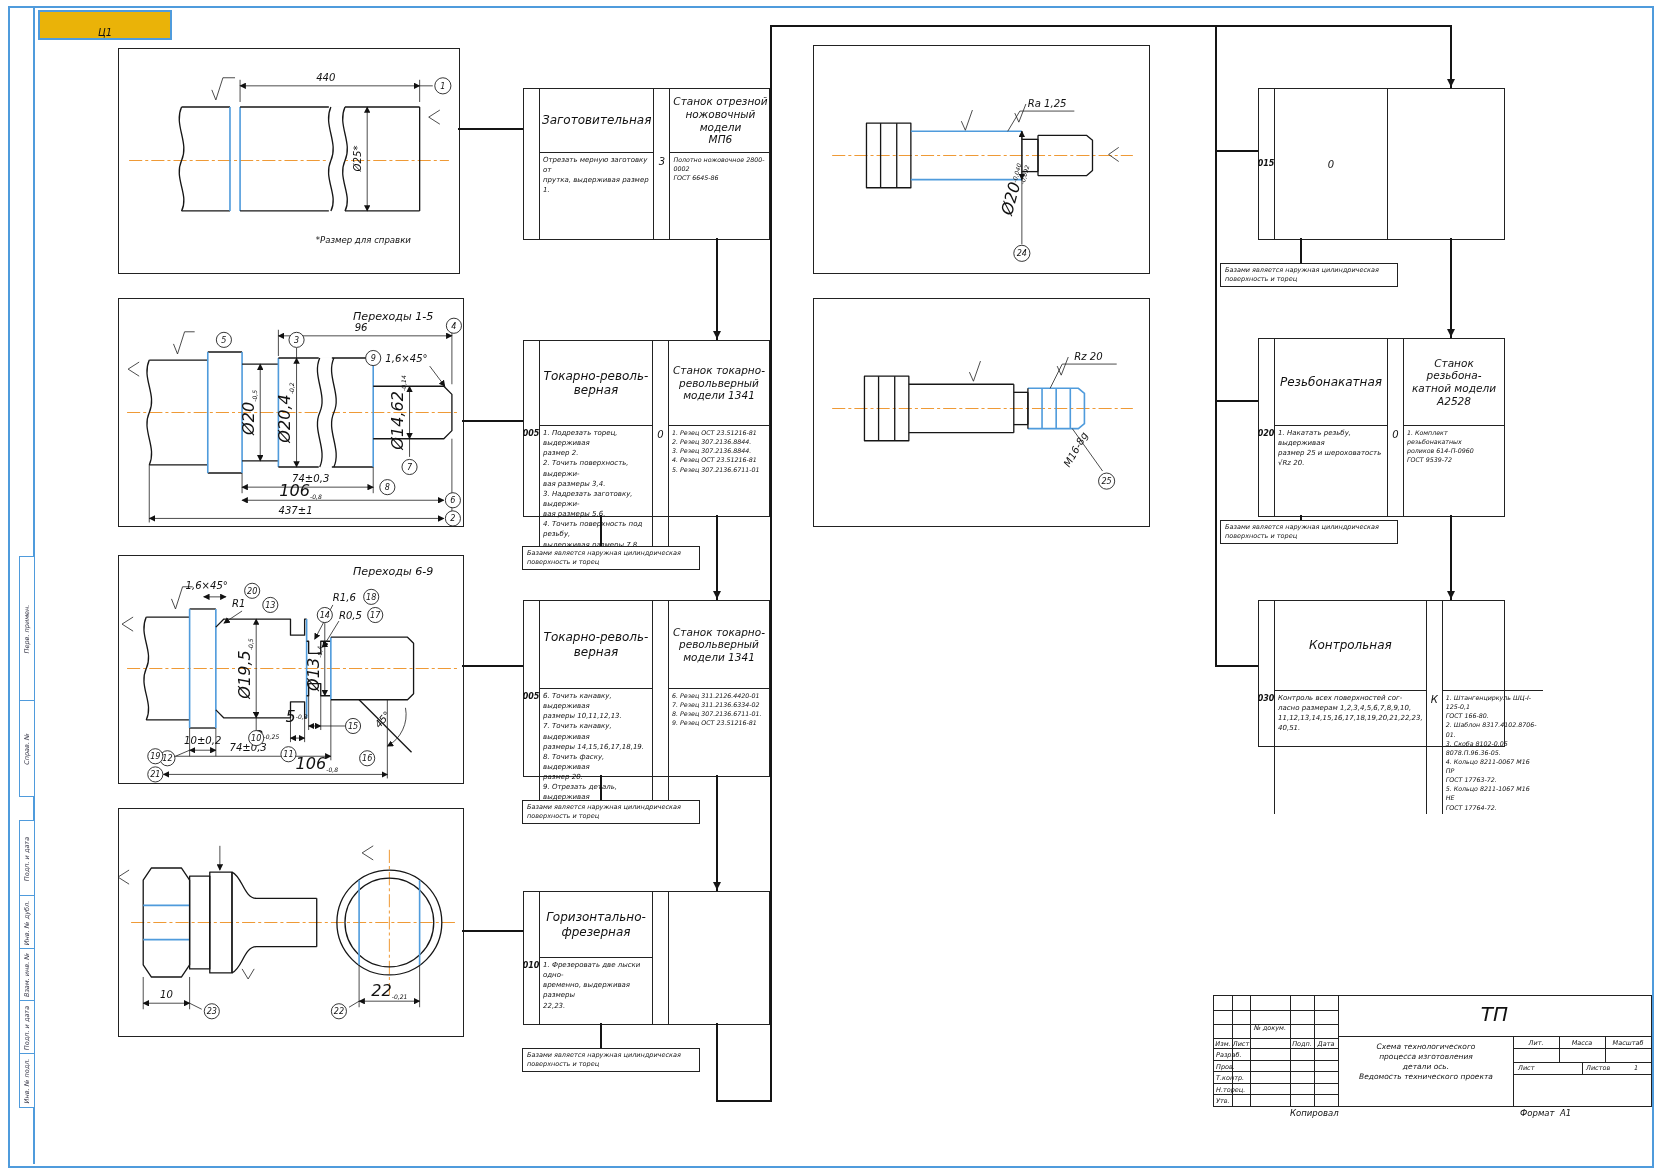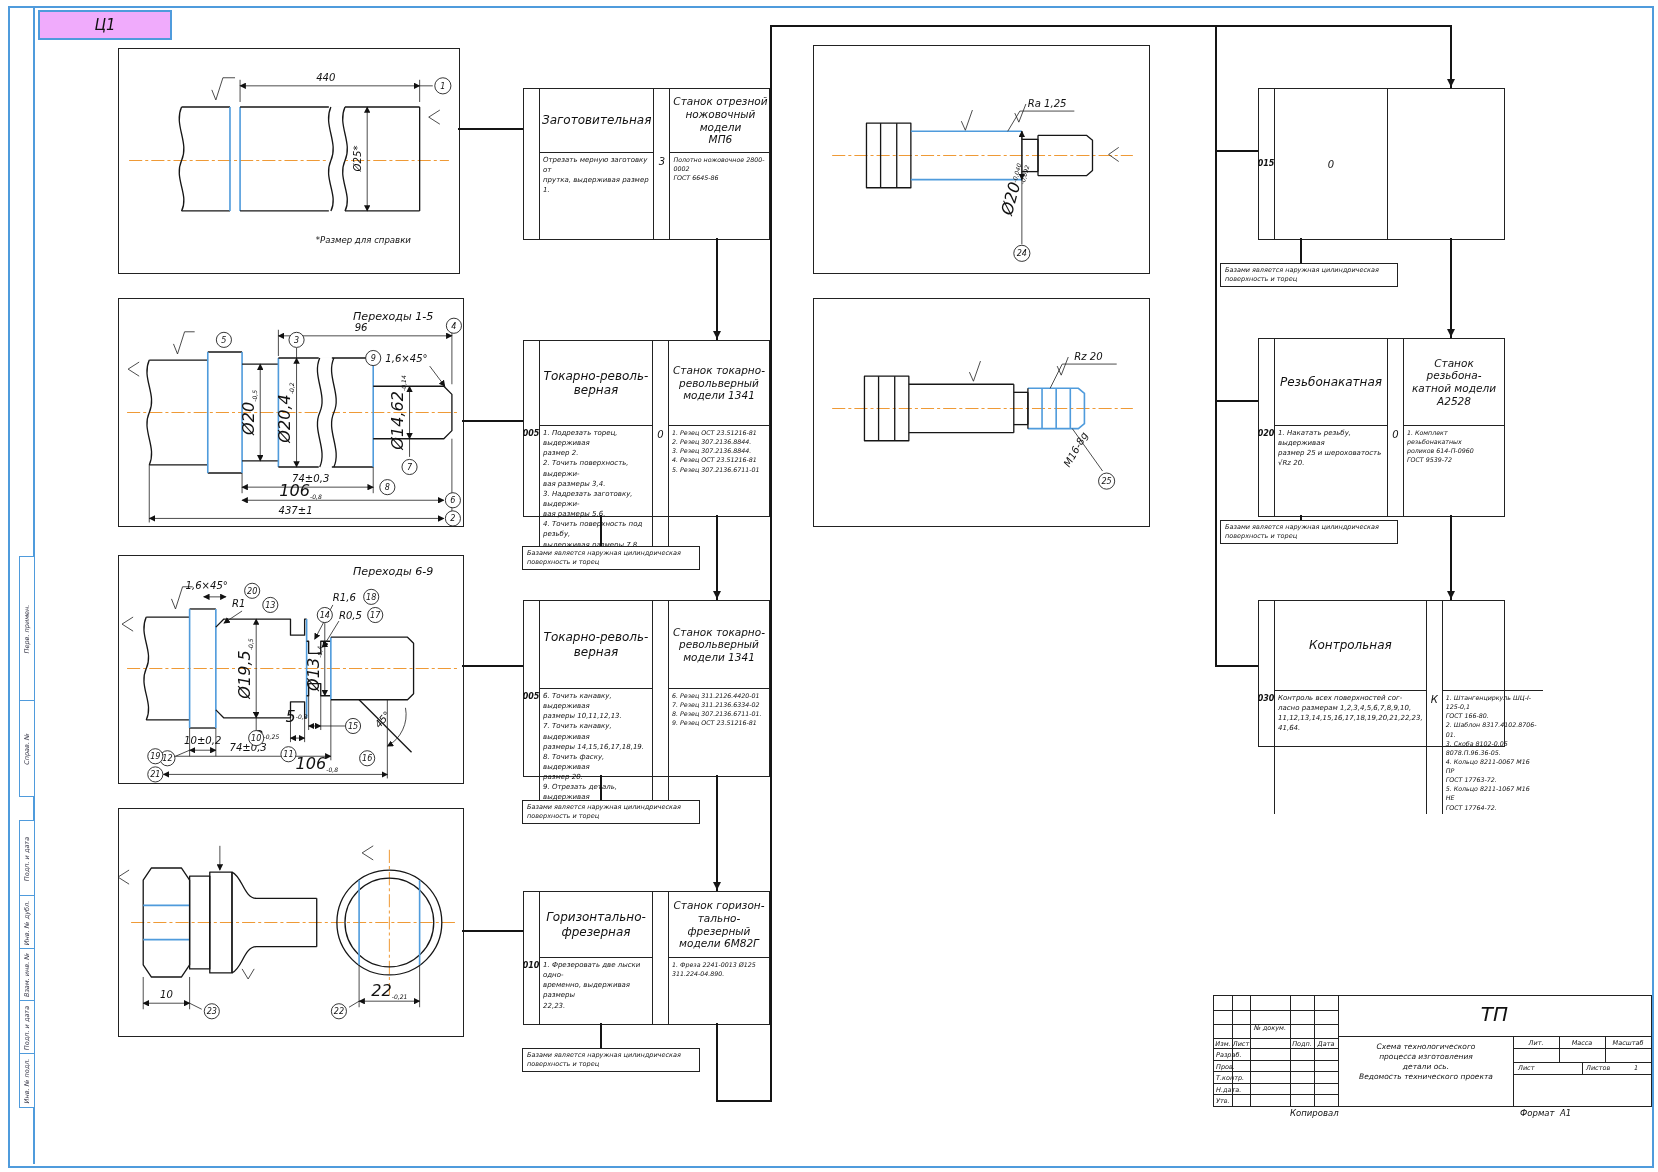--- a/index.html
+++ b/index.html
@@ -2,21 +2,21 @@
 <html><head>
 <meta charset="utf-8">
 <style>
   :root{--blue:#4f9bdc;--ink:#161616;--or:#ef9a36;}
   html,body{margin:0;padding:0;background:#e9e9e9;}
   .sheet{position:relative;width:1658px;height:1172px;background:#fff;overflow:hidden;
          font-family:"DejaVu Sans",sans-serif;font-style:italic;color:#111;}
   .frame{position:absolute;left:8px;top:6px;width:1642px;height:1158px;border:2px solid var(--blue);}
   .innerline{position:absolute;left:33px;top:6px;width:2px;height:1158px;background:var(--blue);}
   .zone{position:absolute;left:38px;top:10px;width:130px;height:26px;border:2px solid var(--blue);
-        background:#f0abfc;display:flex;align-items:center;justify-content:center;font-size:15px;}
+        background:#eab308;display:flex;align-items:flex-end;justify-content:center;font-size:10px;}
   .vstrip{position:absolute;left:19px;width:14px;border:1px solid var(--blue);background:#fff;
           display:flex;align-items:center;justify-content:center;overflow:hidden;}
   .vstrip span{transform:rotate(-90deg);white-space:nowrap;font-size:6.5px;color:#334;}
   .dbox{position:absolute;border:1.5px solid #222;background:#fff;}
   .dbox svg{display:block;width:100%;height:100%;}
   .card{position:absolute;width:245px;border:1.5px solid #222;background:#fff;
         display:grid;grid-template-columns:16px 1fr 16px 100px;}
   .cnum{border-right:1.2px solid #222;position:relative;}
   .cmain{border-right:1.2px solid #222;}
   .ccount{border-right:1.2px solid #222;}
@@ -593,27 +593,20 @@
     <div class="cmain">
         <div class="chead">Горизонтально-
 фрезерная</div>
       <div class="cbody">1. Фрезеровать две лыски одно-
 временно, выдерживая размеры
 22,23.</div>
       </div>
     <div class="ccount">
         <span></span>
       </div>
-    <div class="cright">
-        <div class="chead">Станок горизон-
-тально-фрезерный
-модели 6М82Г</div>
-      <div class="cbody">1. Фреза 2241-0013 Ø125
-311.224-04.890.</div>
-      </div>
   </div>
 
   <div class="card" style="left:1258px;top:88px;height:150px;--th:67px">
     <div class="cnum">
         <span class="opnum">015</span>
       </div>
     <div class="ccount">
         <span>0</span>
       </div>
   </div>
@@ -643,21 +636,21 @@
 
   <div class="card" style="left:1258px;top:600px;height:145px;--th:90px">
     <div class="cnum">
         <span class="opnum">030</span>
       </div>
     <div class="cmain">
         <div class="chead">Контрольная</div>
       <div class="cbody">Контроль всех поверхностей сог-
 ласно размерам 1,2,3,4,5,6,7,8,9,10,
 11,12,13,14,15,16,17,18,19,20,21,22,23,
-41,64.</div>
+40,51.</div>
       </div>
     <div class="ccount">
         <span>К</span>
       </div>
     <div class="cright">
         <div class="chead"></div>
       <div class="cbody">1. Штангенциркуль ШЦ-I-125-0,1
 ГОСТ 166-80.
 2. Шаблон 8317.4102.8706-01.
 3. Скоба 8102-0,05 8078.П.96.36-05.
@@ -735,21 +728,21 @@
 
     <div class="stc" style="left:0;top:44px;width:18px">Изм.</div>
     <div class="stc" style="left:18px;top:44px;width:18px">Лист</div>
     <div class="stc" style="left:36px;top:28px;width:40px">№ докум.</div>
     <div class="stc" style="left:76px;top:44px;width:24px">Подп.</div>
     <div class="stc" style="left:100px;top:44px;width:24px">Дата</div>
 
     <div class="st" style="left:2px;top:55px">Разраб.</div>
     <div class="st" style="left:2px;top:66.5px">Пров.</div>
     <div class="st" style="left:2px;top:78px">Т.контр.</div>
-    <div class="st" style="left:2px;top:89.5px">Н.дата.</div>
+    <div class="st" style="left:2px;top:89.5px">Н.торец.</div>
     <div class="st" style="left:2px;top:101px">Утв.</div>
 
     <div class="doccode" style="left:124px;top:6px;width:313px;text-align:center">ТП</div>
     <div class="desc" style="left:126px;top:46px;width:172px">Схема технологического
 процесса изготовления
 детали ось.
 Ведомость технического проекта</div>
 
     <div class="stc" style="left:299px;top:43px;width:46px">Лит.</div>
     <div class="stc" style="left:345px;top:43px;width:46px">Масса</div>

